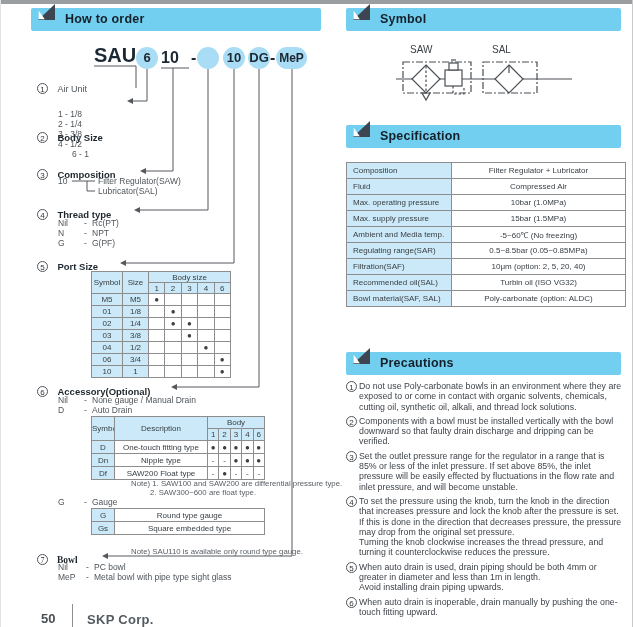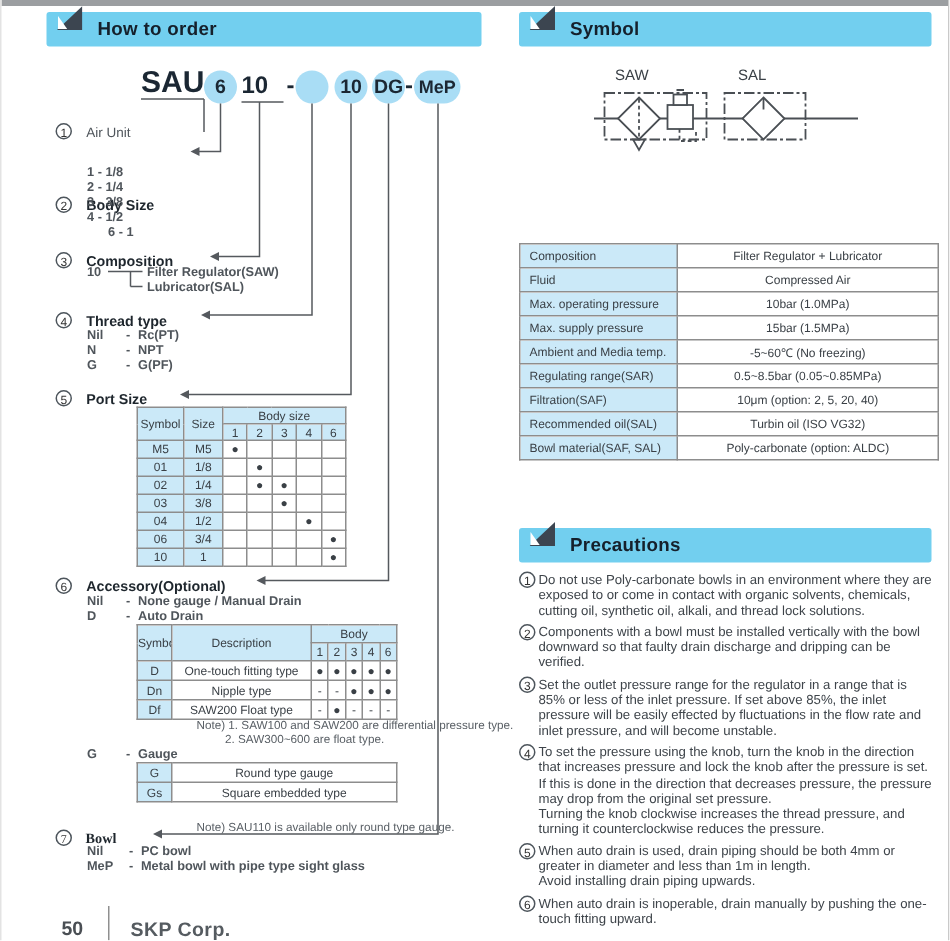--- a/index.html
+++ b/index.html
@@ -18,21 +18,21 @@
   .mt{position:absolute;font-weight:bold;color:#1b2733;}
   .mc{position:absolute;width:22px;height:22px;border-radius:50%;background:#a9ddf5;
       text-align:center;line-height:22px;font-weight:bold;font-size:13px;color:#1b2733;}
   .mc.wide{width:31px;border-radius:11px;}
 
   
   .cnum{display:inline-block;width:11px;height:11px;border:1px solid #4d555c;border-radius:50%;
         font-size:8px;line-height:11px;text-align:center;color:#333;font-weight:normal;background:#fff;box-sizing:border-box;}
   .sec{position:absolute;left:36px;white-space:nowrap;}
   .sec .lbl{font-weight:bold;font-size:9.5px;color:#1e262d;margin-left:5px;}
-  .opt{position:absolute;font-size:8.5px;color:#4f555b;white-space:nowrap;font-weight:bold;}
+  .opt{position:absolute;font-size:8.5px;color:#4f555b;white-space:nowrap;}
   .note{position:absolute;font-size:7.8px;color:#5a6066;white-space:nowrap;padding-left:40px;}
 
   
   table.tbl{position:absolute;border-collapse:collapse;table-layout:fixed;border:1.5px solid #4d4d4d;}
   table.tbl th,table.tbl td{border:1px solid #8d8d8d;padding:0;font-size:8px;font-weight:normal;
         text-align:center;color:#3a4046;overflow:hidden;white-space:nowrap;}
   .cy{background:#cbe9f8;}
   .ptable th{height:10px;} .ptable td{height:11px;}
   .atable th{height:11px;} .atable td{height:12px;}
   .gtable td{height:12px;}
@@ -329,20 +329,27 @@
       <path d="M76,57 H84 L80,64 Z"></path>
       <rect x="99" y="34" width="17" height="16" fill="#fff"></rect>
       <rect x="103" y="27" width="9" height="7" fill="#fff"></rect>
       <path d="M105,24 H110"></path>
       <path d="M107,50 V58 H118 V50" stroke-dasharray="2.5 2"></path>
       <path d="M163,29 L177,43 L163,57 L149,43 Z" fill="#fff"></path>
       <path d="M163,30 V37"></path>
     </g>
   </svg>
 
+  <div class="hdr" style="left:345px;top:125px;width:275px;">
+    <span class="hdr-icon">
+        <span class="t1"></span>
+        <span class="t2"></span>
+      </span>
+    <span class="ttl">Specification</span>
+  </div>
 
   <table class="tbl spec" style="left:345px;top:162px;width:275px;">
     <tbody>
         <tr>
           <td class="k cy">Composition</td>
           <td class="v">Filter Regulator + Lubricator</td>
         </tr>
     <tr>
           <td class="k cy">Fluid</td>
           <td class="v">Compressed Air</td>

